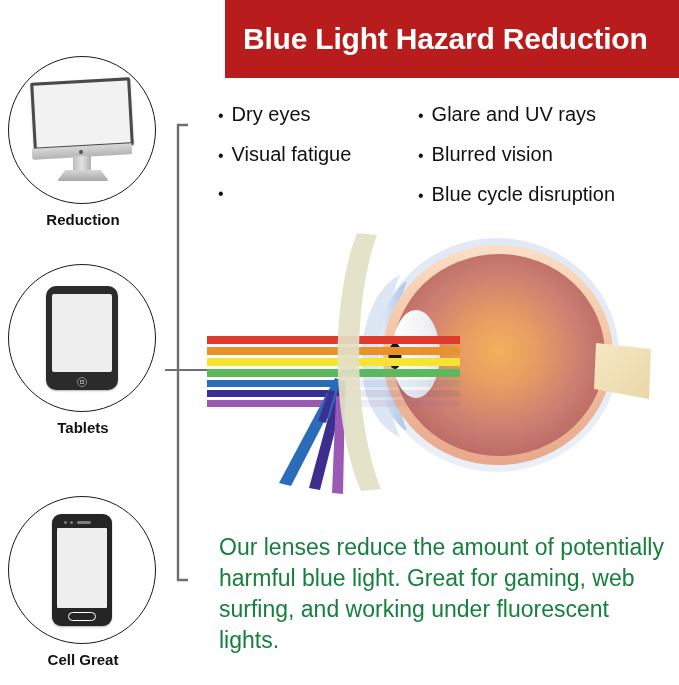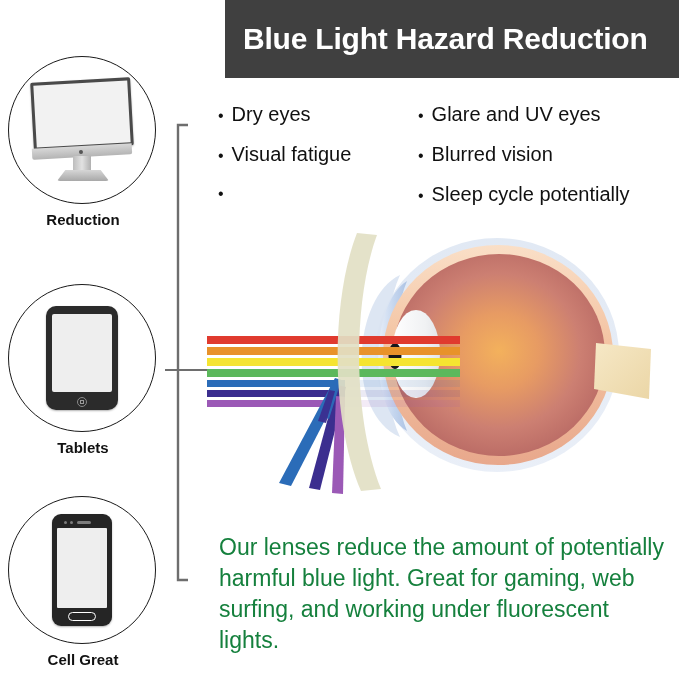--- a/index.html
+++ b/index.html
@@ -8,21 +8,21 @@
     background:#ffffff;
     font-family:"Liberation Sans", sans-serif;
     overflow:hidden;
     position:relative;
   }
   #page{position:absolute;inset:0;width:679px;height:685px;}
 
   
   .title-bar{
     position:absolute;left:225px;top:0;width:454px;height:78px;
-    background:#404040;
+    background:#b91c1c;
     display:flex;align-items:center;
   }
   .title-text{
     color:#ffffff;
     font-size:30px;
     font-weight:bold;
     letter-spacing:-0.2px;
     padding-left:18px;
     white-space:nowrap;
     font-family:"Liberation Sans", sans-serif;
@@ -61,21 +61,21 @@
     box-sizing:border-box;
     display:flex;align-items:center;justify-content:center;
   }
   .device .label{
     text-align:center;
     font-size:15px;font-weight:bold;color:#111;
     margin-top:7px;
     white-space:nowrap;
   }
   #device-monitors{top:56px;}
-  #device-tablets{top:284px;}
+  #device-tablets{top:264px;}
   #device-phones{top:496px;}
 
   
   .monitor-wrap{position:relative;width:112px;height:104px;}
   .monitor-screen{
     position:absolute;left:6px;top:2px;width:100px;height:68px;
     background:#f2f2f2;
     border:3px solid #4a4a4a;
     box-sizing:border-box;
     transform:rotate(-3.2deg);
@@ -185,29 +185,29 @@
         <span class="bullet-dot">•</span>
         <span>Visual fatigue</span>
       </div>
       <div class="bullet-item">
         <span class="bullet-dot">•</span>
       </div>
     </div>
     <div class="bul-col right">
       <div class="bullet-item">
         <span class="bullet-dot">•</span>
-        <span>Glare and UV eyes</span>
+        <span>Glare and UV rays</span>
       </div>
       <div class="bullet-item">
         <span class="bullet-dot">•</span>
         <span>Blurred vision</span>
       </div>
       <div class="bullet-item">
         <span class="bullet-dot">•</span>
-        <span>Sleep cycle potentially</span>
+        <span>Blue cycle disruption</span>
       </div>
     </div>
   </div>
 
   <div class="device" id="device-monitors">
     <div class="circle">
       <div class="monitor-wrap">
         <div class="monitor-screen"></div>
         <div class="monitor-chin"></div>
         <div class="monitor-dot"></div>

